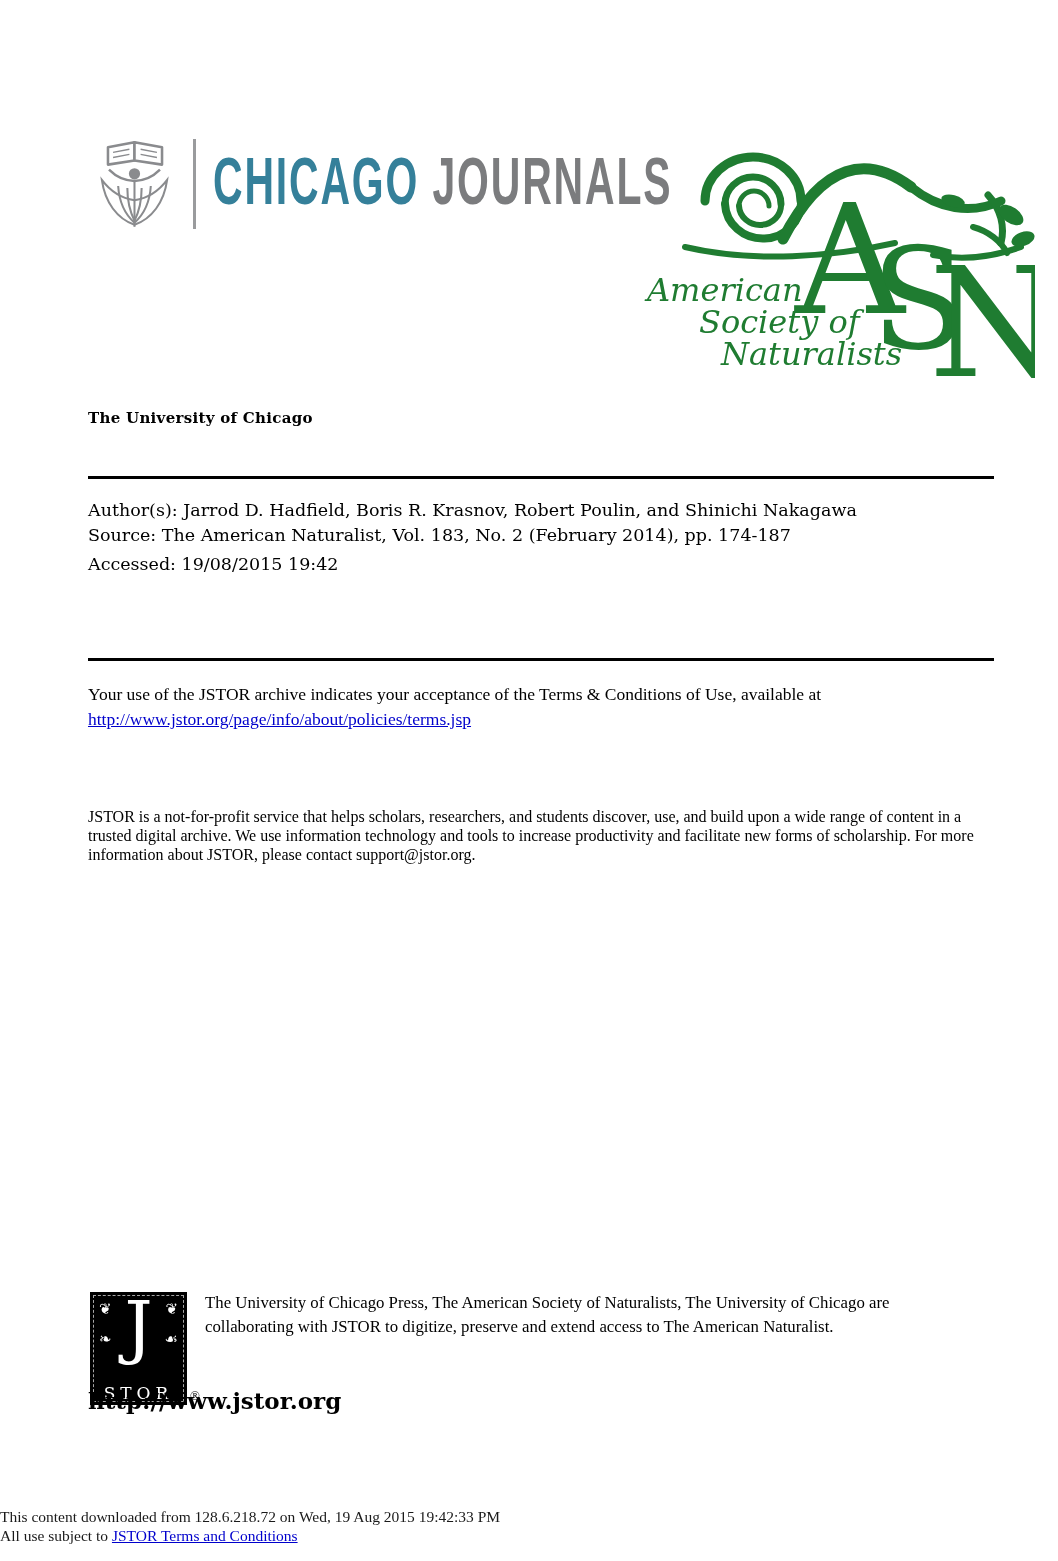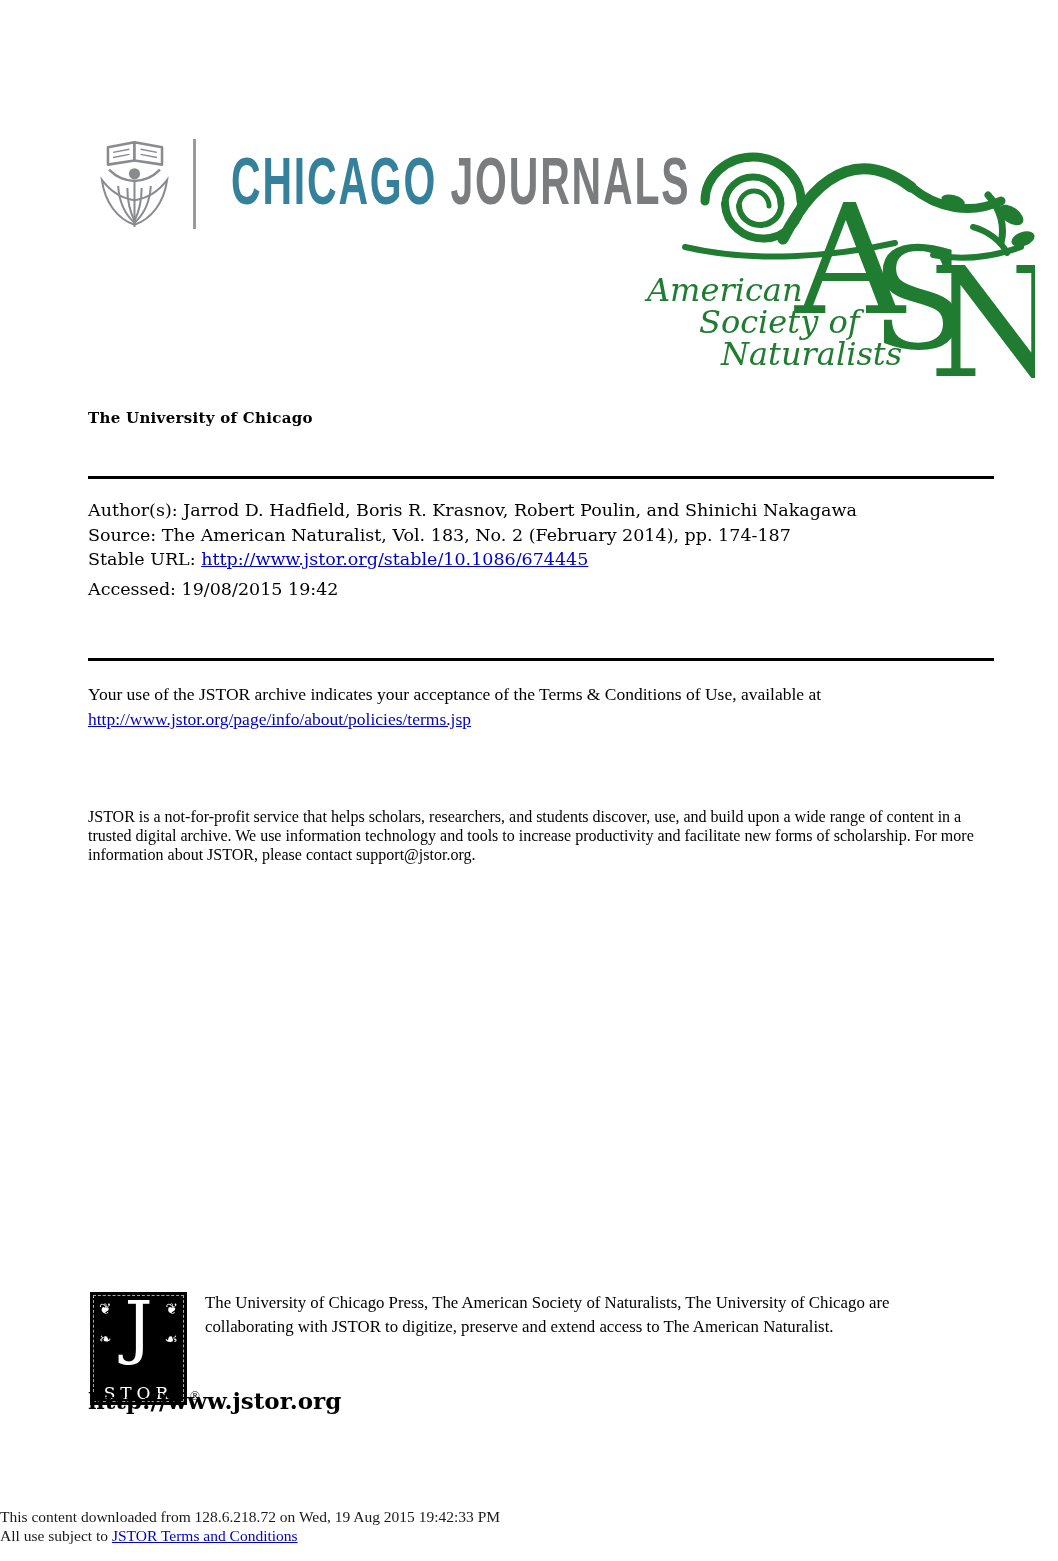--- a/index.html
+++ b/index.html
@@ -6,21 +6,21 @@
   html,body { background:#ffffff; }
   body {
     width:1058px; height:1561px; position:relative;
     font-family:"DejaVu Serif", serif; color:#000;
   }
   .abs { position:absolute; }
 
   
   .cj-logo { left:85px; top:133px; width:520px; height:106px; }
   .cj-divider { left:193px; top:139px; width:3px; height:90px; background:#9a9b9d; }
-  .cj-wordmark { left:213px; top:148px; white-space:nowrap;margin-left:18px; }
+  .cj-wordmark { left:213px; top:148px; white-space:nowrap; }
   .cj-wordmark .inner {
     display:inline-block; transform:scaleX(0.62); transform-origin:left top;
     font-family:"Liberation Sans", sans-serif; font-weight:700;
     font-size:66px; line-height:66px; letter-spacing:3px;
   }
   .cj-chicago { color:#35809a; }
   .cj-journals { color:#7b7c7e; }
 
   
   .asn-logo { left:633px; top:143px; width:402px; height:237px; }
@@ -127,21 +127,20 @@
     </g>
   </svg>
 </div>
 
 <div class="abs doc-heading">The University of Chicago</div>
 <div class="abs rule rule-1"></div>
 
 <div class="abs citation">
   <div><span>Author(s): </span><span>Jarrod D. Hadfield, Boris R. Krasnov, Robert Poulin, and Shinichi Nakagawa</span></div>
   <div><span>Source: </span><span class="it">The American Naturalist</span><span>, Vol. 183, No. 2 (February 2014), pp. 174-187</span></div>
-  <div><span>Stable URL: </span><a class="link">http://www.jstor.org/stable/10.1086/674445</a></div>
   <div class="accessed">Accessed: 19/08/2015 19:42</div>
 </div>
 <div class="abs rule rule-2"></div>
 
 <div class="abs terms">
   <div>Your use of the JSTOR archive indicates your acceptance of the Terms &amp; Conditions of Use, available at</div>
   <a class="link">http://www.jstor.org/page/info/about/policies/terms.jsp</a>
 </div>
 
 <div class="abs about">JSTOR is a not-for-profit service that helps scholars, researchers, and students discover, use, and build upon a wide range of content in a trusted digital archive. We use information technology and tools to increase productivity and facilitate new forms of scholarship. For more information about JSTOR, please contact support@jstor.org.</div>

